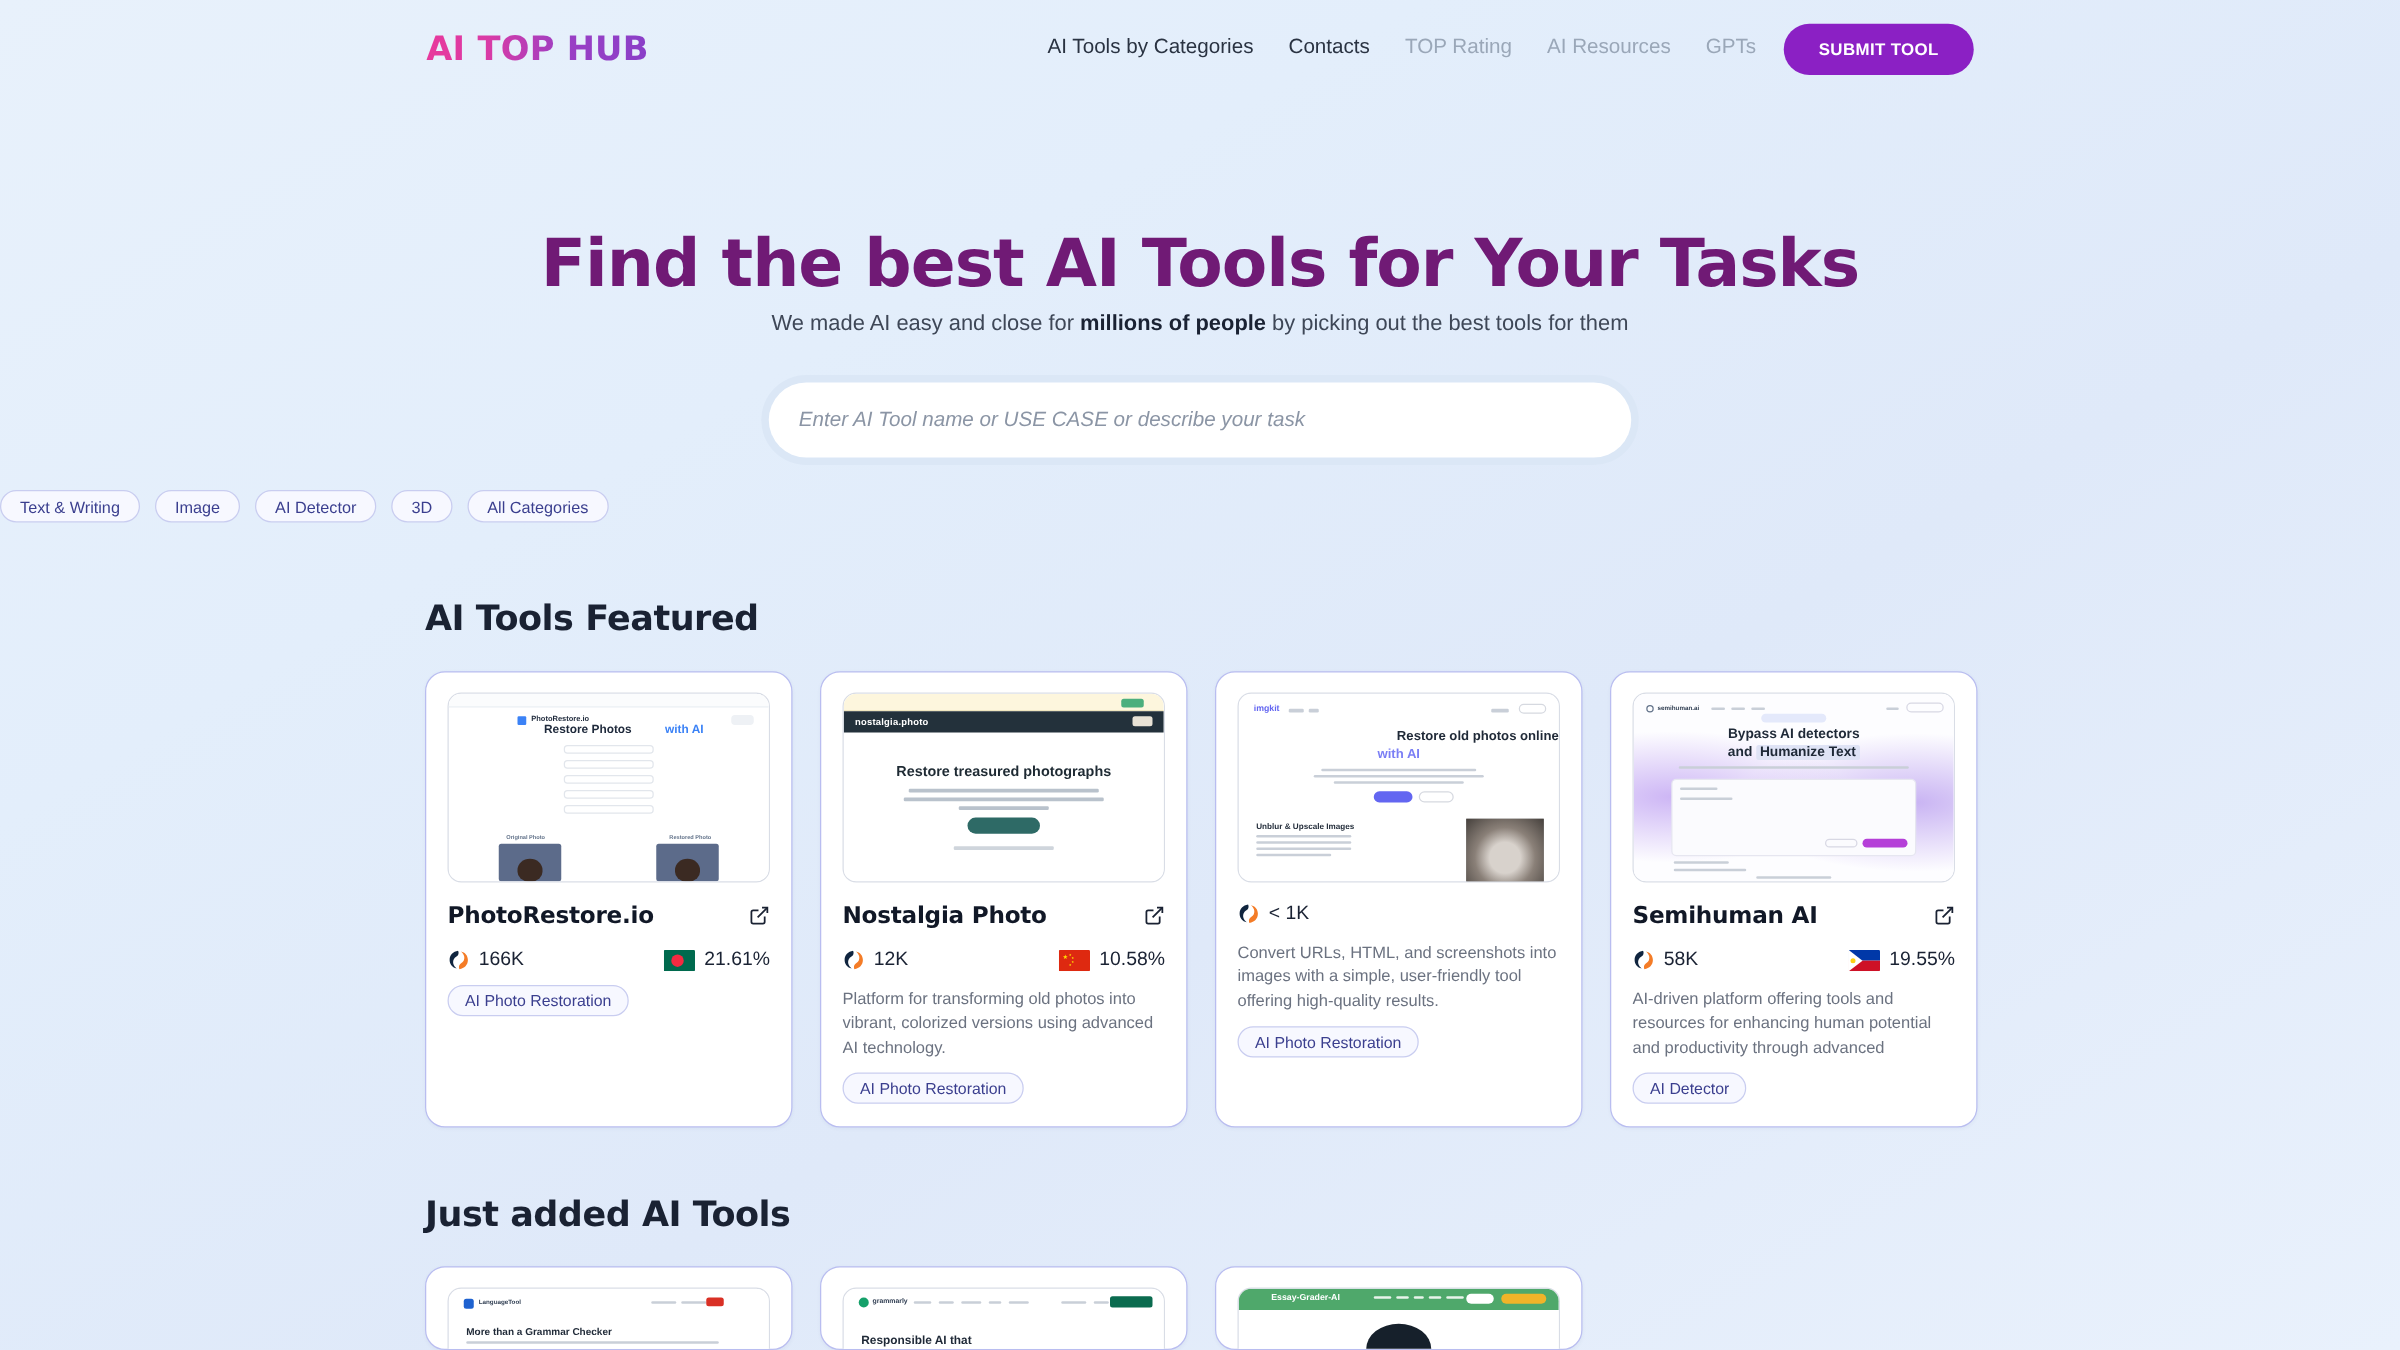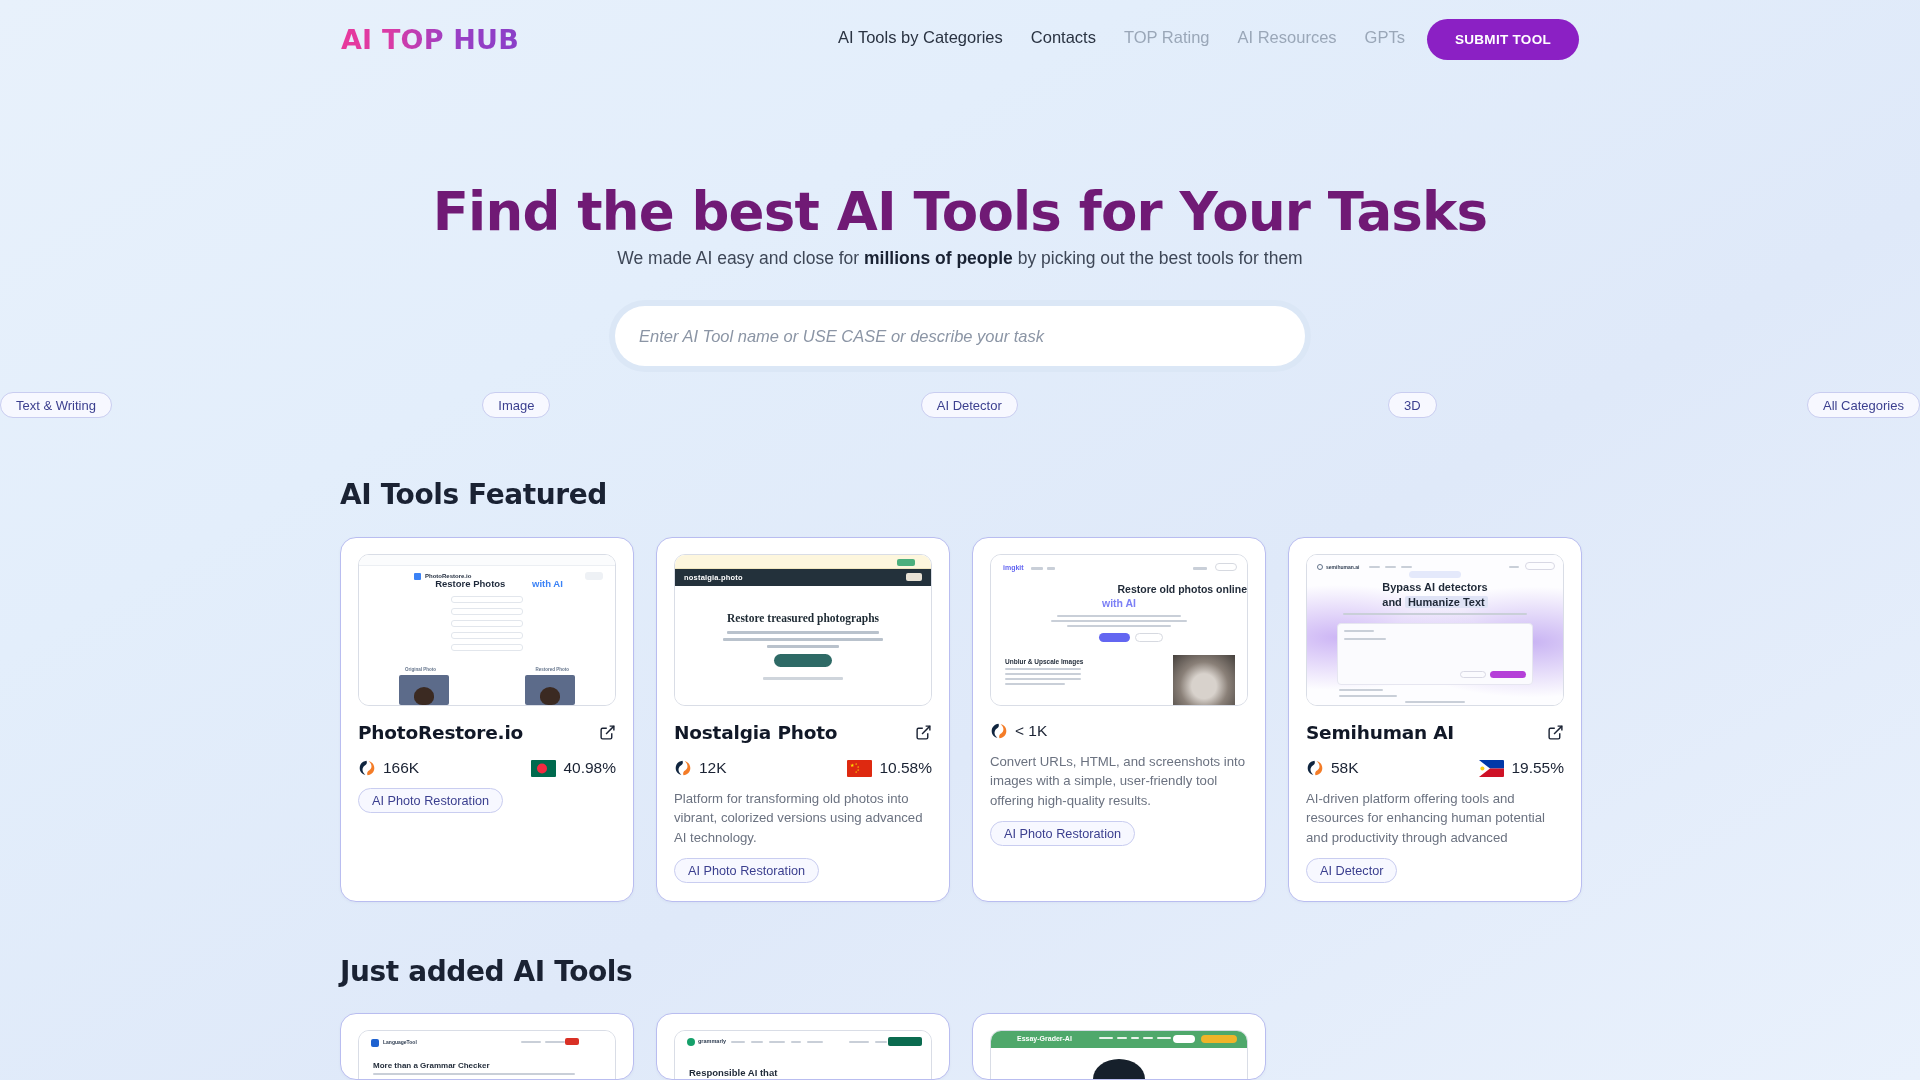--- a/index.html
+++ b/index.html
@@ -63,21 +63,21 @@
     width: 100%; height: 100%;
     background: #fff; border-radius: 36px; border: none;
     padding: 0 24px; font-size: 16.5px; font-style: italic;
     color: #5d6676; outline: none;
     font-family: "Liberation Sans", sans-serif;
   }
   .search-box::placeholder { color: #8b95a5; font-style: italic; }
 
   .pills {
     position: absolute; top: 392px; left: 0; width: 1920px;
-    display: flex; justify-content: space-between; gap: 12px;
+    display: flex; justify-content: flex-start; gap: 12px;
   }
   .pill {
     height: 26px; padding: 0 15px; border-radius: 14px;
     border: 1px solid #c9cdf0; background: #f7f8ff;
     color: #3b3f8f; font-size: 13px;
     display: flex; align-items: center; cursor: pointer;
     white-space: nowrap;
   }
 
   
@@ -151,21 +151,21 @@
   .t1-opt { position:absolute; left:50%; transform:translateX(-50%);
             width:72px; height:7px; border:0.6px solid #e2e6ec; border-radius:3px; background:#fff; }
   .t1-photo { position:absolute; width:50px; height:30px; background:#5c6b8a; border-radius:2px; }
   .t1-face { position:absolute; width:20px; height:18px; background:#3b2a22; border-radius:50% 50% 42% 42%; bottom:0; left:15px;}
 
   
   .t2-yellow { top:0; height:14px; background:#fdf6dd; border-bottom:1px solid #f0e6bf; }
   .t2-nav { top:14px; height:17px; background:#23313b; }
   .t2-brand { position:absolute; left:9px; top:18px; font-size:7.5px; color:#fff; font-weight:700; letter-spacing:0.2px;}
   .t2-head { position:absolute; top:57px; left:0; right:0; text-align:center;
-             font-size:11.5px; color:#1e2a33; font-family:Liberation Serif, serif; font-weight:700;}
+             font-size:11.5px; color:#1e2a33; font-family:Liberation Sans, sans-serif; font-weight:700;}
   .t2-btn { position:absolute; left:50%; transform:translateX(-50%); top:99px;
             width:58px; height:13px; background:#2e6a66; border-radius:7px; }
   .t2-try { position:absolute; right:16px; top:3.5px; width:18px; height:7px; background:#4caf7d; border-radius:2px;}
 
   
   .t3-head { position:absolute; top:28px; left:0; right:0; text-align:right;
              font-size:10.5px; font-weight:600; color:#1f2937; }
   .t3-head2 { position:absolute; top:42px; left:0; right:0; text-align:center;
               font-size:10.5px; font-weight:600; color:#7b7ff5; }
   .t3-btn1 { position:absolute; left:108px; top:78px; width:31px; height:9px; background:#6366f1; border-radius:5px;}
@@ -295,21 +295,21 @@
         </svg>
         <span class="stat-val">166K</span>
       </div>
       <div class="stat">
         <span class="flag">
           <svg viewBox="0 0 25 17" width="25" height="17">
               <rect width="25" height="17" fill="#006a4e"></rect>
               <circle cx="11" cy="8.5" r="5" fill="#f42a41"></circle>
             </svg>
         </span>
-        <span class="stat-val">40.98%</span>
+        <span class="stat-val">21.61%</span>
       </div>
     </div>
     <span class="tag">AI Photo Restoration</span>
   </div>
 
   <div class="card">
     <div class="thumb">
       <div class="tb">
         <div class="tb-bar t2-yellow"></div>
         <div class="t2-try"></div>

